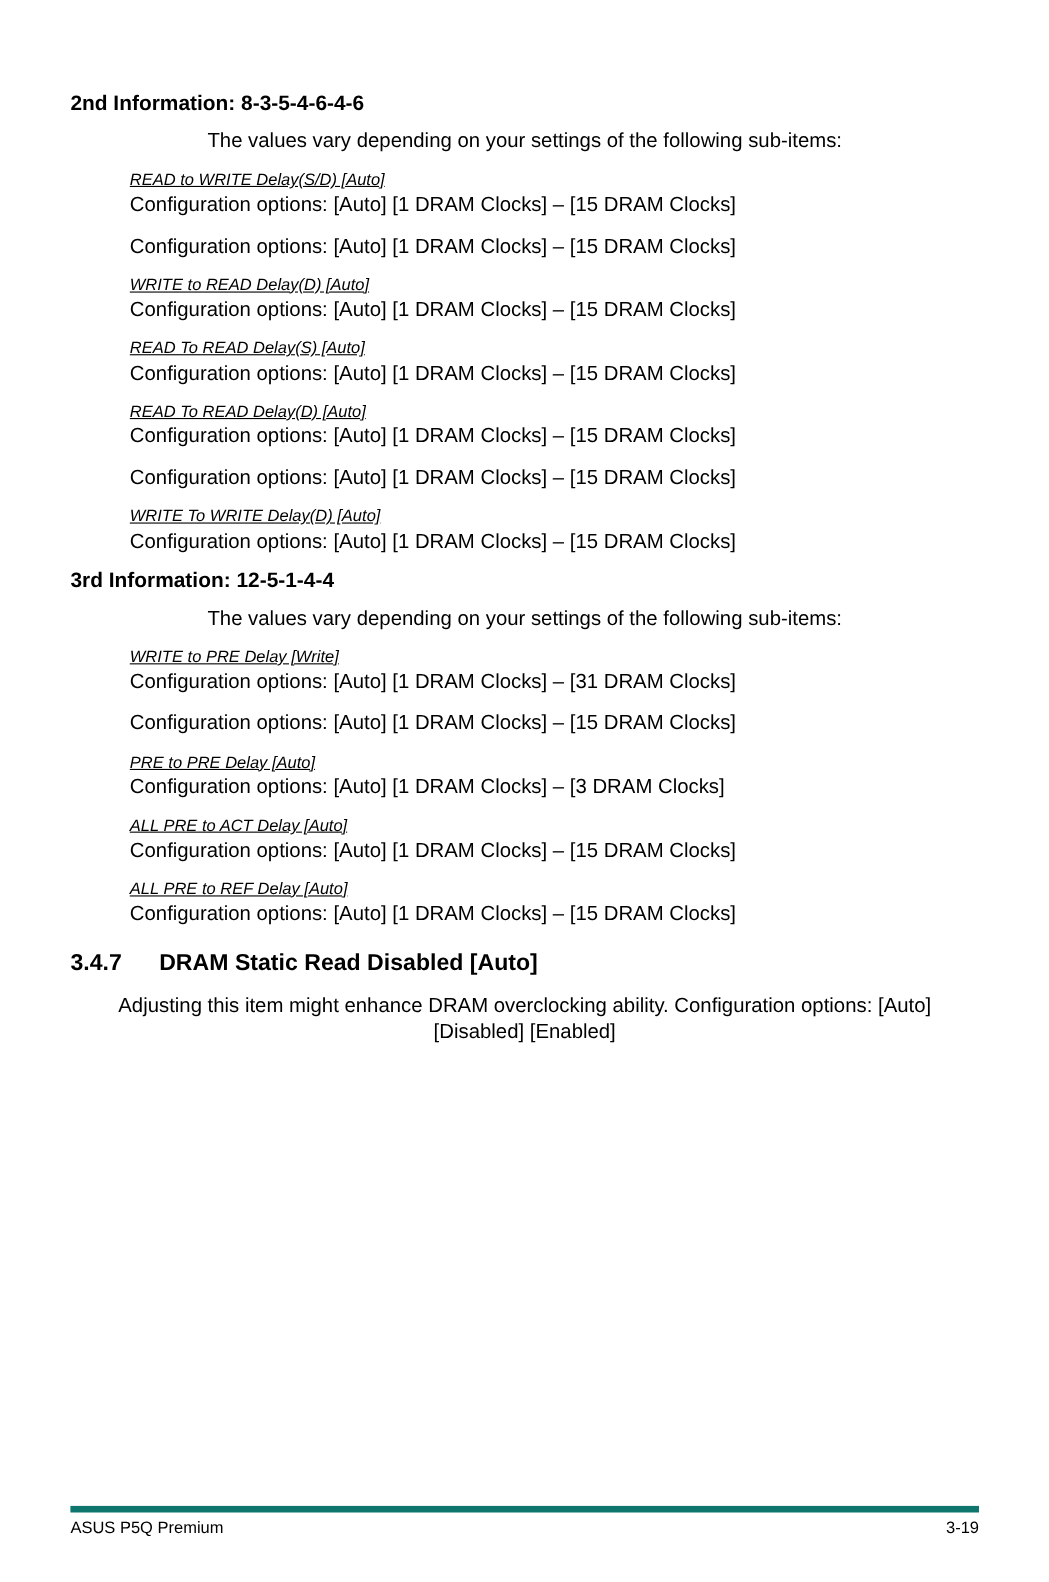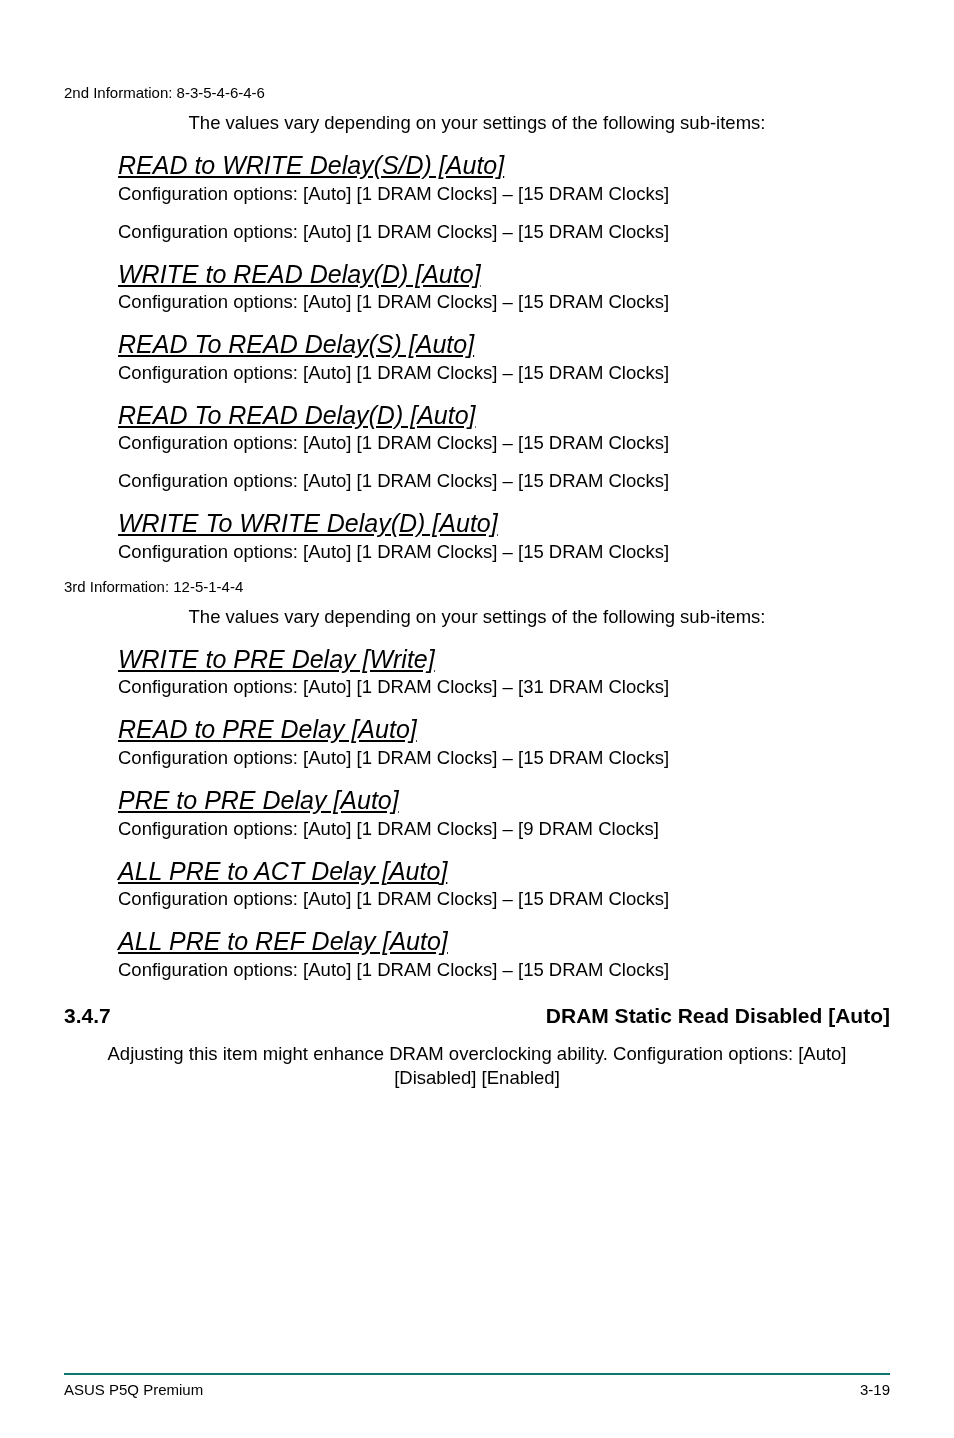--- a/index.html
+++ b/index.html
@@ -10,61 +10,60 @@
   body {
     font-family: Arial, Helvetica, sans-serif;
     width: 954px;
     height: 1438px;
     background: #fff;
     color: #000;
     position: relative;
     padding: 84px 64px 0 64px;
   }
   .h-sub {
-    font-size: 15px;
-    font-weight: normal;
+    font-size: 19px;
+    font-weight: bold;
     margin-bottom: 10px;
   }
   .body-text {
     font-size: 18.5px;
     margin-bottom: 14px;
     line-height: 1.3;
     text-align: center;
   }
   .indent-block {
     margin-left: 54px;
     margin-bottom: 14px;
   }
   .opt-title {
-    font-size: 25px;
+    font-size: 15px;
     font-style: italic;
     text-decoration: underline;
     line-height: 1.3;
   }
   .opt-desc {
     font-size: 18.5px;
     line-height: 1.3;
   }
   .sec-num-title {
     font-size: 21px;
     font-weight: bold;
   }
   .sec-row {
     display: flex;
     gap: 34px;
     margin-top: 22px;
     margin-bottom: 14px;
-    justify-content: space-between;
   }
   .footer {
     position: absolute;
     bottom: 40px;
     left: 64px;
     right: 64px;
-    border-top: 2px solid #0f766e;
+    border-top: 6px solid #0f766e;
     padding-top: 6px;
     display: flex;
     justify-content: space-between;
     font-size: 15px;
   }
 </style>
 </head>
 <body>
 
 <div class="h-sub">2nd Information: 8-3-5-4-6-4-6</div>
@@ -98,26 +97,25 @@
 </div>
 
 <div class="h-sub">3rd Information: 12-5-1-4-4</div>
 <div class="body-text">The values vary depending on your settings of the following sub-items:</div>
 
 <div class="indent-block">
   <div class="opt-title">WRITE to PRE Delay [Write]</div>
   <div class="opt-desc">Configuration options: [Auto] [1 DRAM Clocks] – [31 DRAM Clocks]</div>
 </div>
 <div class="indent-block">
-  <div class="opt-title">READ to PRE Delay [Auto]</div>
   <div class="opt-desc">Configuration options: [Auto] [1 DRAM Clocks] – [15 DRAM Clocks]</div>
 </div>
 <div class="indent-block">
   <div class="opt-title">PRE to PRE Delay [Auto]</div>
-  <div class="opt-desc">Configuration options: [Auto] [1 DRAM Clocks] – [9 DRAM Clocks]</div>
+  <div class="opt-desc">Configuration options: [Auto] [1 DRAM Clocks] – [3 DRAM Clocks]</div>
 </div>
 <div class="indent-block">
   <div class="opt-title">ALL PRE to ACT Delay [Auto]</div>
   <div class="opt-desc">Configuration options: [Auto] [1 DRAM Clocks] – [15 DRAM Clocks]</div>
 </div>
 <div class="indent-block">
   <div class="opt-title">ALL PRE to REF Delay [Auto]</div>
   <div class="opt-desc">Configuration options: [Auto] [1 DRAM Clocks] – [15 DRAM Clocks]</div>
 </div>
 

